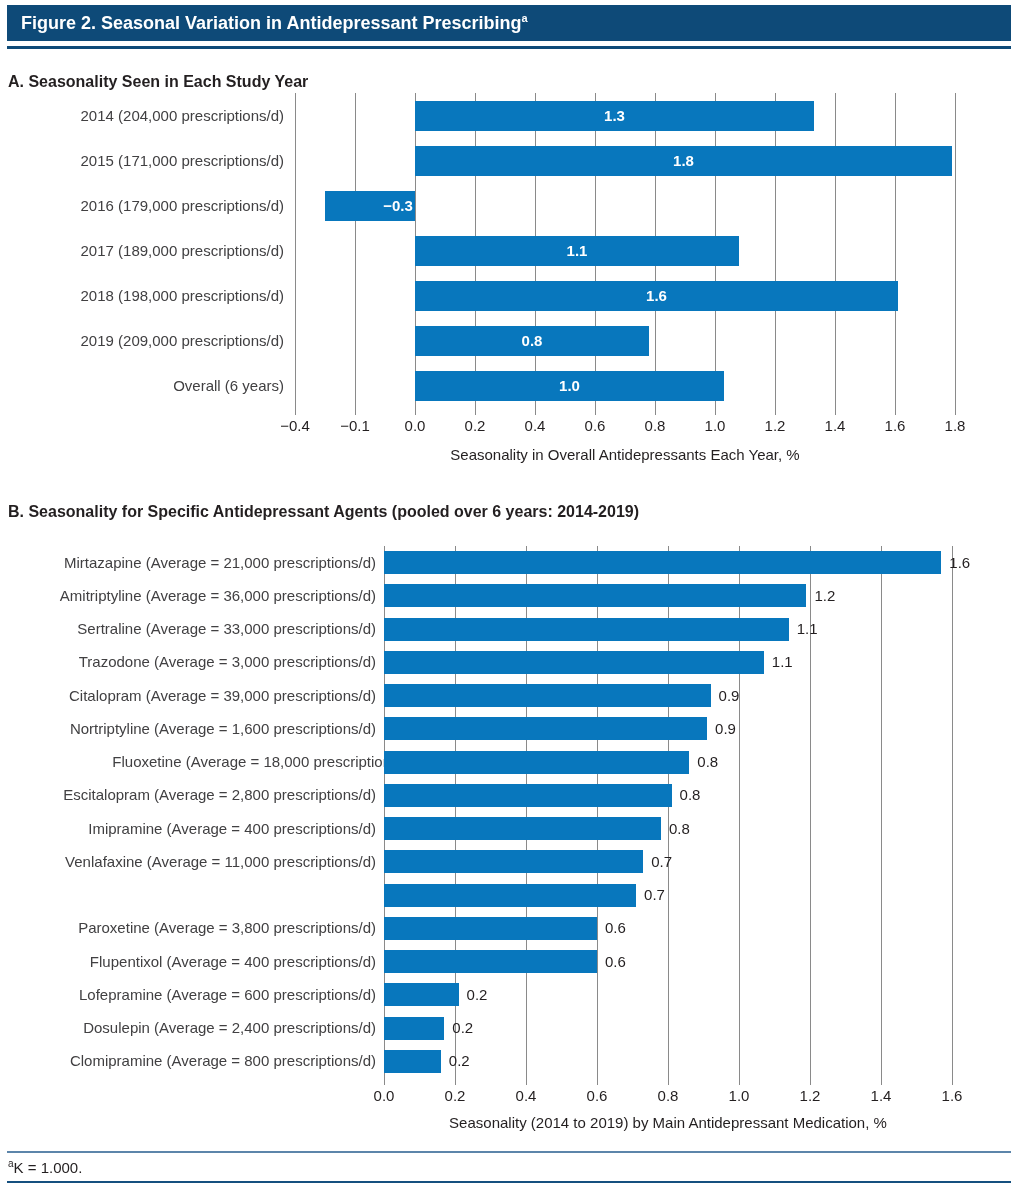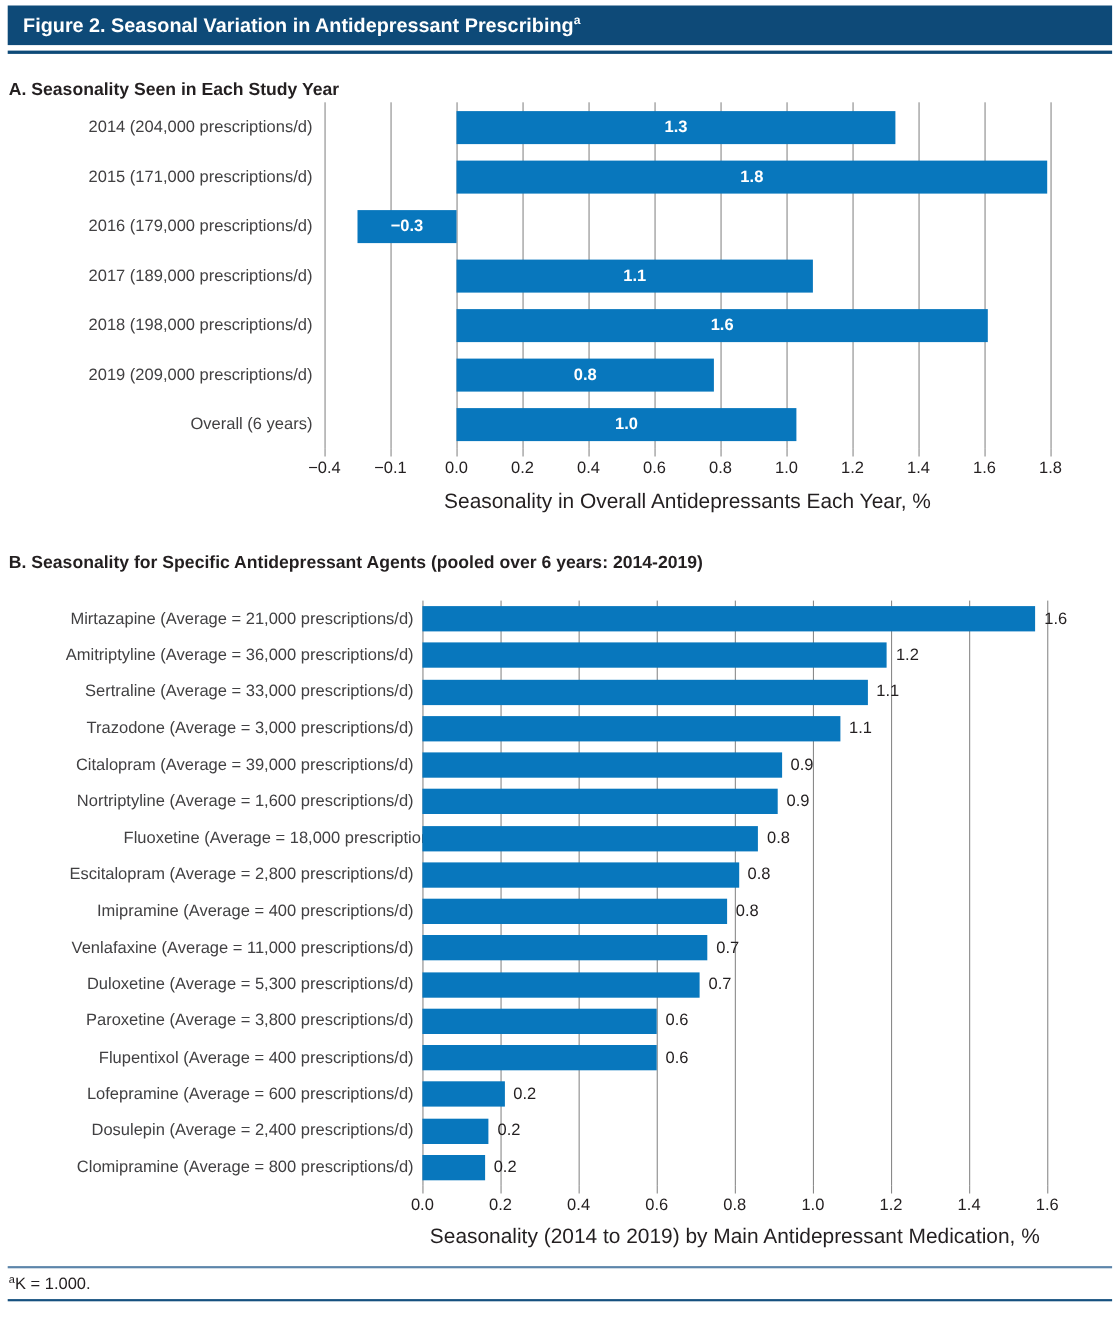--- a/index.html
+++ b/index.html
@@ -18,21 +18,21 @@
 
   #chart-layer{position:absolute;left:0;top:0;width:1018px;height:1200px;}
   .gridline{position:absolute;background:#8A8A8A;}
   .tickmark{position:absolute;background:#8A8A8A;}
   .xtick-label{position:absolute;text-align:center;font-size:15px;color:#231F20;height:20px;line-height:20px;}
   .row-label{position:absolute;text-align:right;font-size:15px;color:#414042;height:20px;line-height:20px;white-space:nowrap;}
   .bar{position:absolute;}
   .bar-value{position:absolute;font-size:15px;height:20px;line-height:20px;white-space:nowrap;}
   .bar-value.inside{color:#ffffff;font-weight:bold;text-align:center;}
   .bar-value.outside{color:#231F20;text-align:left;}
-  .x-axis-label{position:absolute;text-align:center;font-size:19px;color:#231F20;}
+  .x-axis-label{position:absolute;text-align:center;font-size:15px;color:#231F20;}
 
   .footnote-rule{position:absolute;left:7px;width:1004px;height:2px;}
   .fr-top{top:1151px;background:#5C85AA;}
   .fr-bottom{top:1181px;background:#15507F;}
   .footnote{position:absolute;left:8px;top:1158px;font-size:15px;color:#231F20;}
   .footnote sup{font-size:10px;}
 </style>
 </head>
 <body>
 
@@ -81,21 +81,21 @@
       <div class="tickmark" style="left: 954.5px; top: 408px; width: 1px; height: 7px;"></div>
       <div class="xtick-label" style="left: 925px; top: 416px; width: 60px;">1.8</div>
       <div class="row-label" style="left: 0px; top: 105.5px; width: 284px;">2014 (204,000 prescriptions/d)</div>
       <div class="bar" style="left: 415px; top: 100.5px; width: 399px; height: 30px; background: rgb(8, 119, 189);"></div>
       <div class="bar-value inside" style="left: 415px; top: 105.5px; width: 399px;">1.3</div>
       <div class="row-label" style="left: 0px; top: 150.5px; width: 284px;">2015 (171,000 prescriptions/d)</div>
       <div class="bar" style="left: 415px; top: 145.5px; width: 537px; height: 30px; background: rgb(8, 119, 189);"></div>
       <div class="bar-value inside" style="left: 415px; top: 150.5px; width: 537px;">1.8</div>
       <div class="row-label" style="left: 0px; top: 195.5px; width: 284px;">2016 (179,000 prescriptions/d)</div>
       <div class="bar" style="left: 325px; top: 190.5px; width: 90px; height: 30px; background: rgb(8, 119, 189);"></div>
-      <div class="bar-value inside" style="left: 325px; top: 195.5px; width: 90px;">−0.3</div>
+      <div class="bar-value inside" style="left: 325px; top: 195.5px; width: 90px; padding-left: 28px;">−0.3</div>
       <div class="row-label" style="left: 0px; top: 240.5px; width: 284px;">2017 (189,000 prescriptions/d)</div>
       <div class="bar" style="left: 415px; top: 235.5px; width: 324px; height: 30px; background: rgb(8, 119, 189);"></div>
       <div class="bar-value inside" style="left: 415px; top: 240.5px; width: 324px;">1.1</div>
       <div class="row-label" style="left: 0px; top: 285.5px; width: 284px;">2018 (198,000 prescriptions/d)</div>
       <div class="bar" style="left: 415px; top: 280.5px; width: 483px; height: 30px; background: rgb(8, 119, 189);"></div>
       <div class="bar-value inside" style="left: 415px; top: 285.5px; width: 483px;">1.6</div>
       <div class="row-label" style="left: 0px; top: 330.5px; width: 284px;">2019 (209,000 prescriptions/d)</div>
       <div class="bar" style="left: 415px; top: 325.5px; width: 234px; height: 30px; background: rgb(8, 119, 189);"></div>
       <div class="bar-value inside" style="left: 415px; top: 330.5px; width: 234px;">0.8</div>
       <div class="row-label" style="left: 0px; top: 375.5px; width: 284px;">Overall (6 years)</div>
@@ -152,21 +152,20 @@
       <div class="bar-value outside" style="left: 697.3px; top: 752.125px; width: 60px;">0.8</div>
       <div class="row-label" style="left: 0px; top: 785.375px; width: 376px;">Escitalopram (Average = 2,800 prescriptions/d)</div>
       <div class="bar" style="left: 384px; top: 783.875px; width: 287.55px; height: 23px; background: rgb(8, 119, 189);"></div>
       <div class="bar-value outside" style="left: 679.55px; top: 785.375px; width: 60px;">0.8</div>
       <div class="row-label" style="left: 0px; top: 818.625px; width: 376px;">Imipramine (Average = 400 prescriptions/d)</div>
       <div class="bar" style="left: 384px; top: 817.125px; width: 276.9px; height: 23px; background: rgb(8, 119, 189);"></div>
       <div class="bar-value outside" style="left: 668.9px; top: 818.625px; width: 60px;">0.8</div>
       <div class="row-label" style="left: 0px; top: 851.875px; width: 376px;">Venlafaxine (Average = 11,000 prescriptions/d)</div>
       <div class="bar" style="left: 384px; top: 850.375px; width: 259.15px; height: 23px; background: rgb(8, 119, 189);"></div>
       <div class="bar-value outside" style="left: 651.15px; top: 851.875px; width: 60px;">0.7</div>
-      <div class="row-label" style="left: 0px; top: 885.125px; width: 376px;">Duloxetine (Average = 5,300 prescriptions/d)</div>
       <div class="bar" style="left: 384px; top: 883.625px; width: 252.05px; height: 23px; background: rgb(8, 119, 189);"></div>
       <div class="bar-value outside" style="left: 644.05px; top: 885.125px; width: 60px;">0.7</div>
       <div class="row-label" style="left: 0px; top: 918.375px; width: 376px;">Paroxetine (Average = 3,800 prescriptions/d)</div>
       <div class="bar" style="left: 384px; top: 916.875px; width: 213px; height: 23px; background: rgb(8, 119, 189);"></div>
       <div class="bar-value outside" style="left: 605px; top: 918.375px; width: 60px;">0.6</div>
       <div class="row-label" style="left: 0px; top: 951.625px; width: 376px;">Flupentixol (Average = 400 prescriptions/d)</div>
       <div class="bar" style="left: 384px; top: 950.125px; width: 213px; height: 23px; background: rgb(8, 119, 189);"></div>
       <div class="bar-value outside" style="left: 605px; top: 951.625px; width: 60px;">0.6</div>
       <div class="row-label" style="left: 0px; top: 984.875px; width: 376px;">Lofepramine (Average = 600 prescriptions/d)</div>
       <div class="bar" style="left: 384px; top: 983.375px; width: 74.55px; height: 23px; background: rgb(8, 119, 189);"></div>

